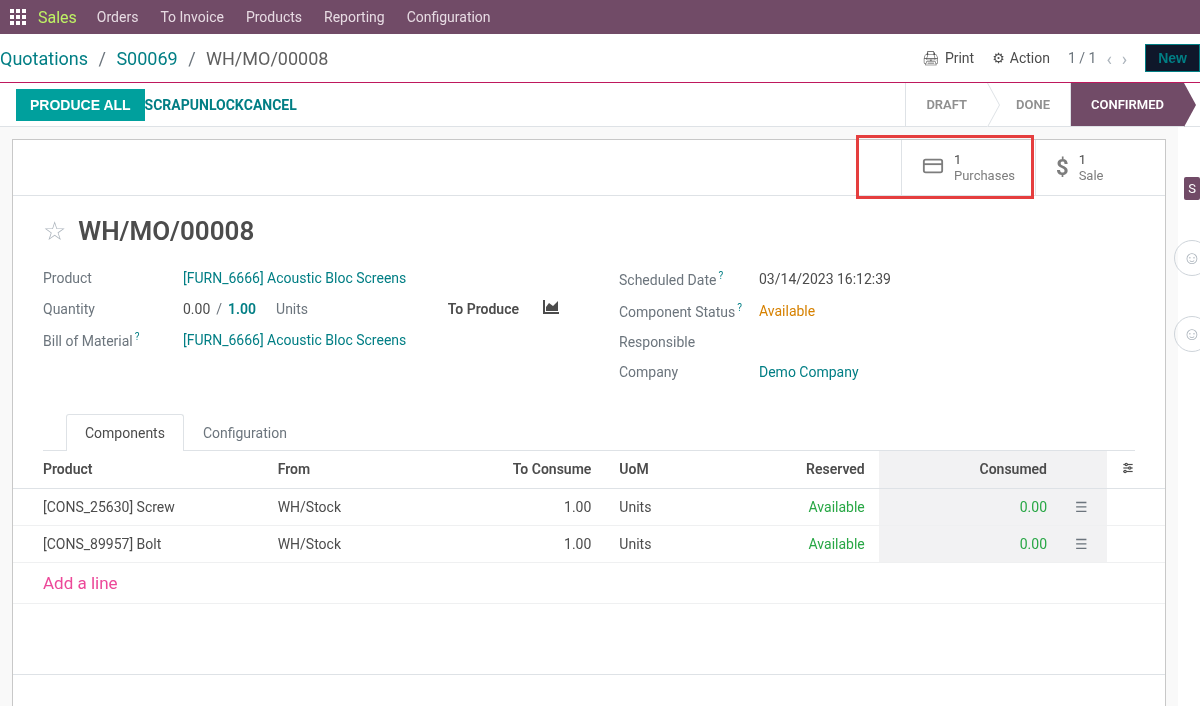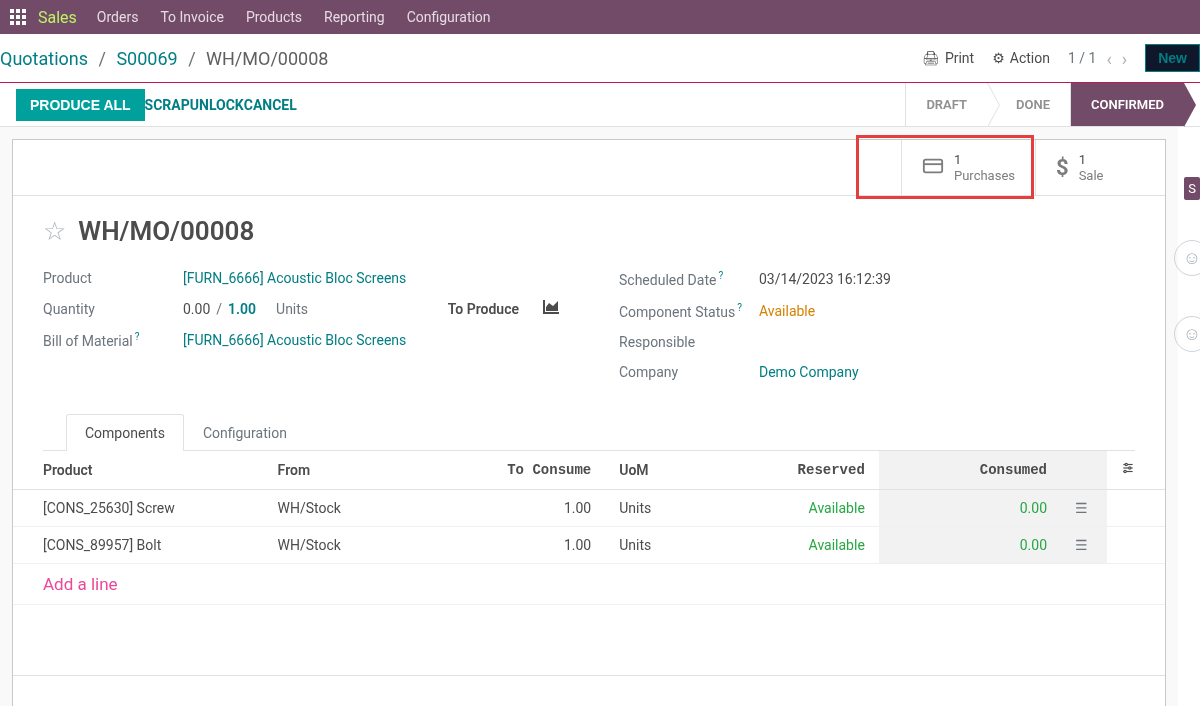--- a/index.html
+++ b/index.html
@@ -75,21 +75,21 @@
 .chart-icon { color: #4c4c4c; cursor: pointer; }
 .avatar-placeholder { width: 20px; height: 20px; border-radius: 50%; background: #e9ecef; }
 
 .tabs { display: flex; border-bottom: 1px solid #dee2e6; margin: 10px 30px 0; }
 .tab { padding: 10px 18px; font-size: 14px; color: #6c757d; cursor: pointer; border: 1px solid transparent; border-bottom: none; margin-bottom: -1px; }
 .tab.active { color: #4c4c4c; border-color: #dee2e6; background: #fff; border-radius: 3px 3px 0 0; margin-left: 23px; }
 
 .comp-table { margin: 0 0px; }
 .comp-table table { width: 100%; border-collapse: collapse; }
 .comp-table th { text-align: left; font-weight: 600; font-size: 14px; color: #4c4c4c; padding: 10px 14px; border-bottom: 1px solid #dee2e6; }
-.comp-table th.right { text-align: right; font-family: Liberation Mono, monospace; }
+.comp-table th.right { text-align: right; }
 .comp-table td { padding: 10px 14px; font-size: 14px; border-bottom: 1px solid #eff0f1; color: #4c4c4c; }
 .comp-table td.right { text-align: right; }
 .comp-table .avail { color: #28a745; }
 .comp-table .consumed-col { background: #f2f2f3; }
 .comp-table .consumed-val { color: #28a745; }
 .comp-table .list-icon { color: #6c757d; cursor: pointer; }
 .settings-icon { cursor: pointer; color: #4c4c4c; }
 .add-line { padding: 10px 14px; }
 .add-line a { color: #ec4899; cursor: pointer; font-size: 17px; }
 .comp-footer { height: 32px; border-top: 1px solid #dee2e6; background: #fff; margin-top: 70px; }

